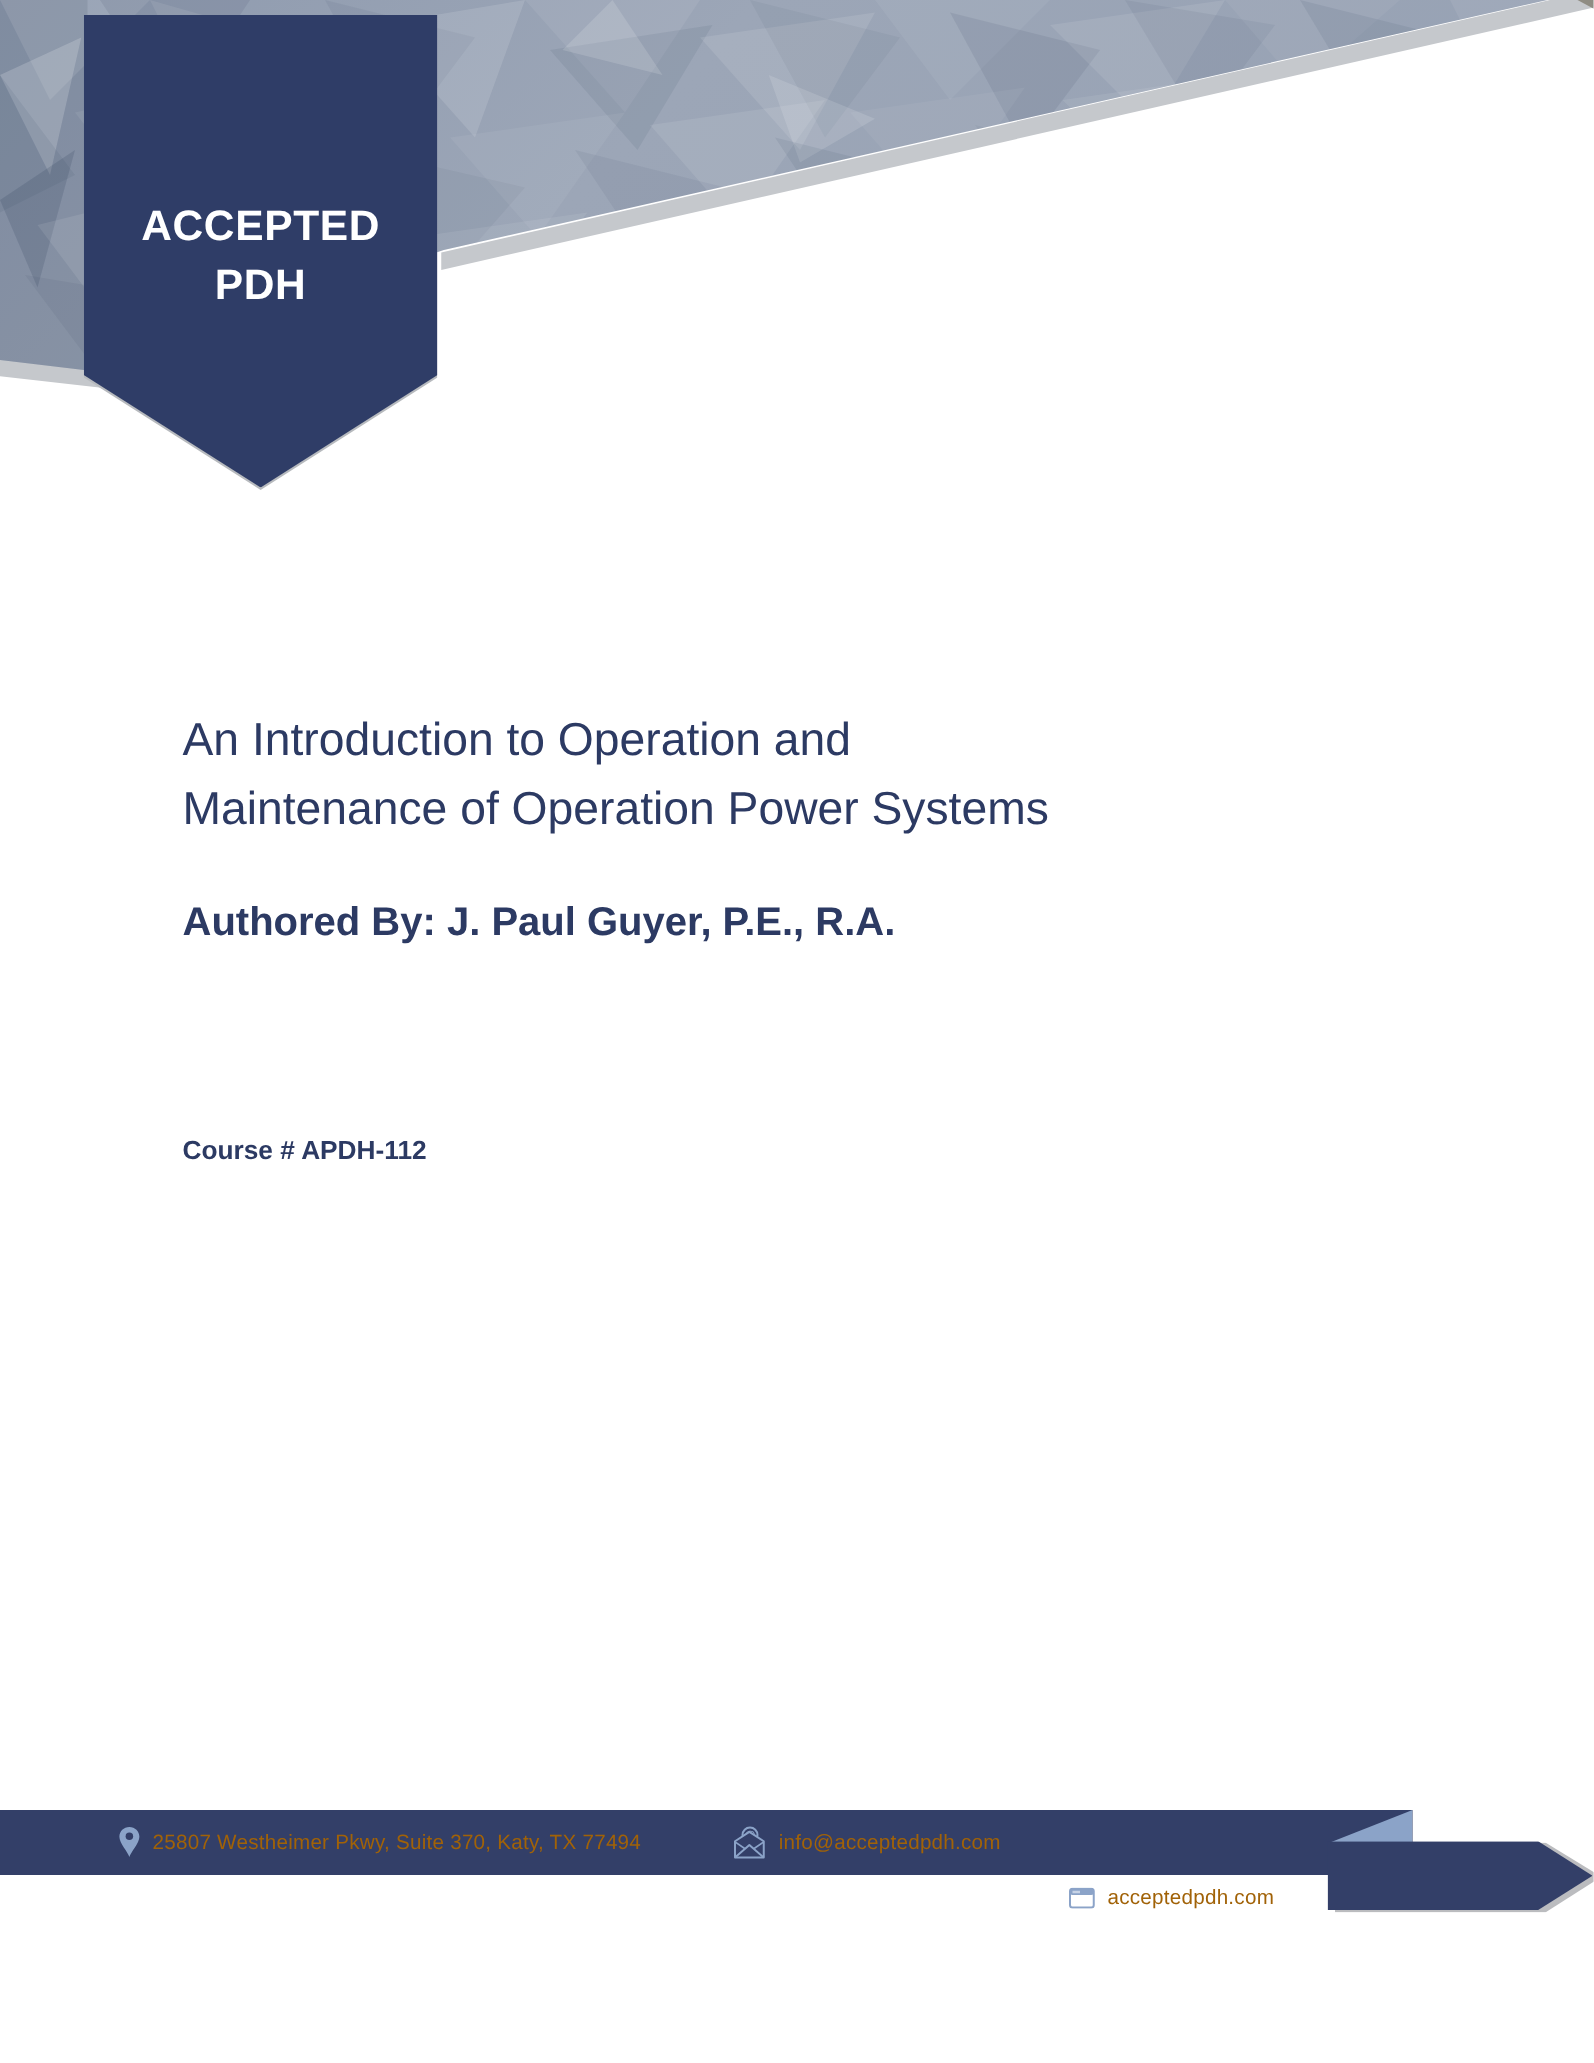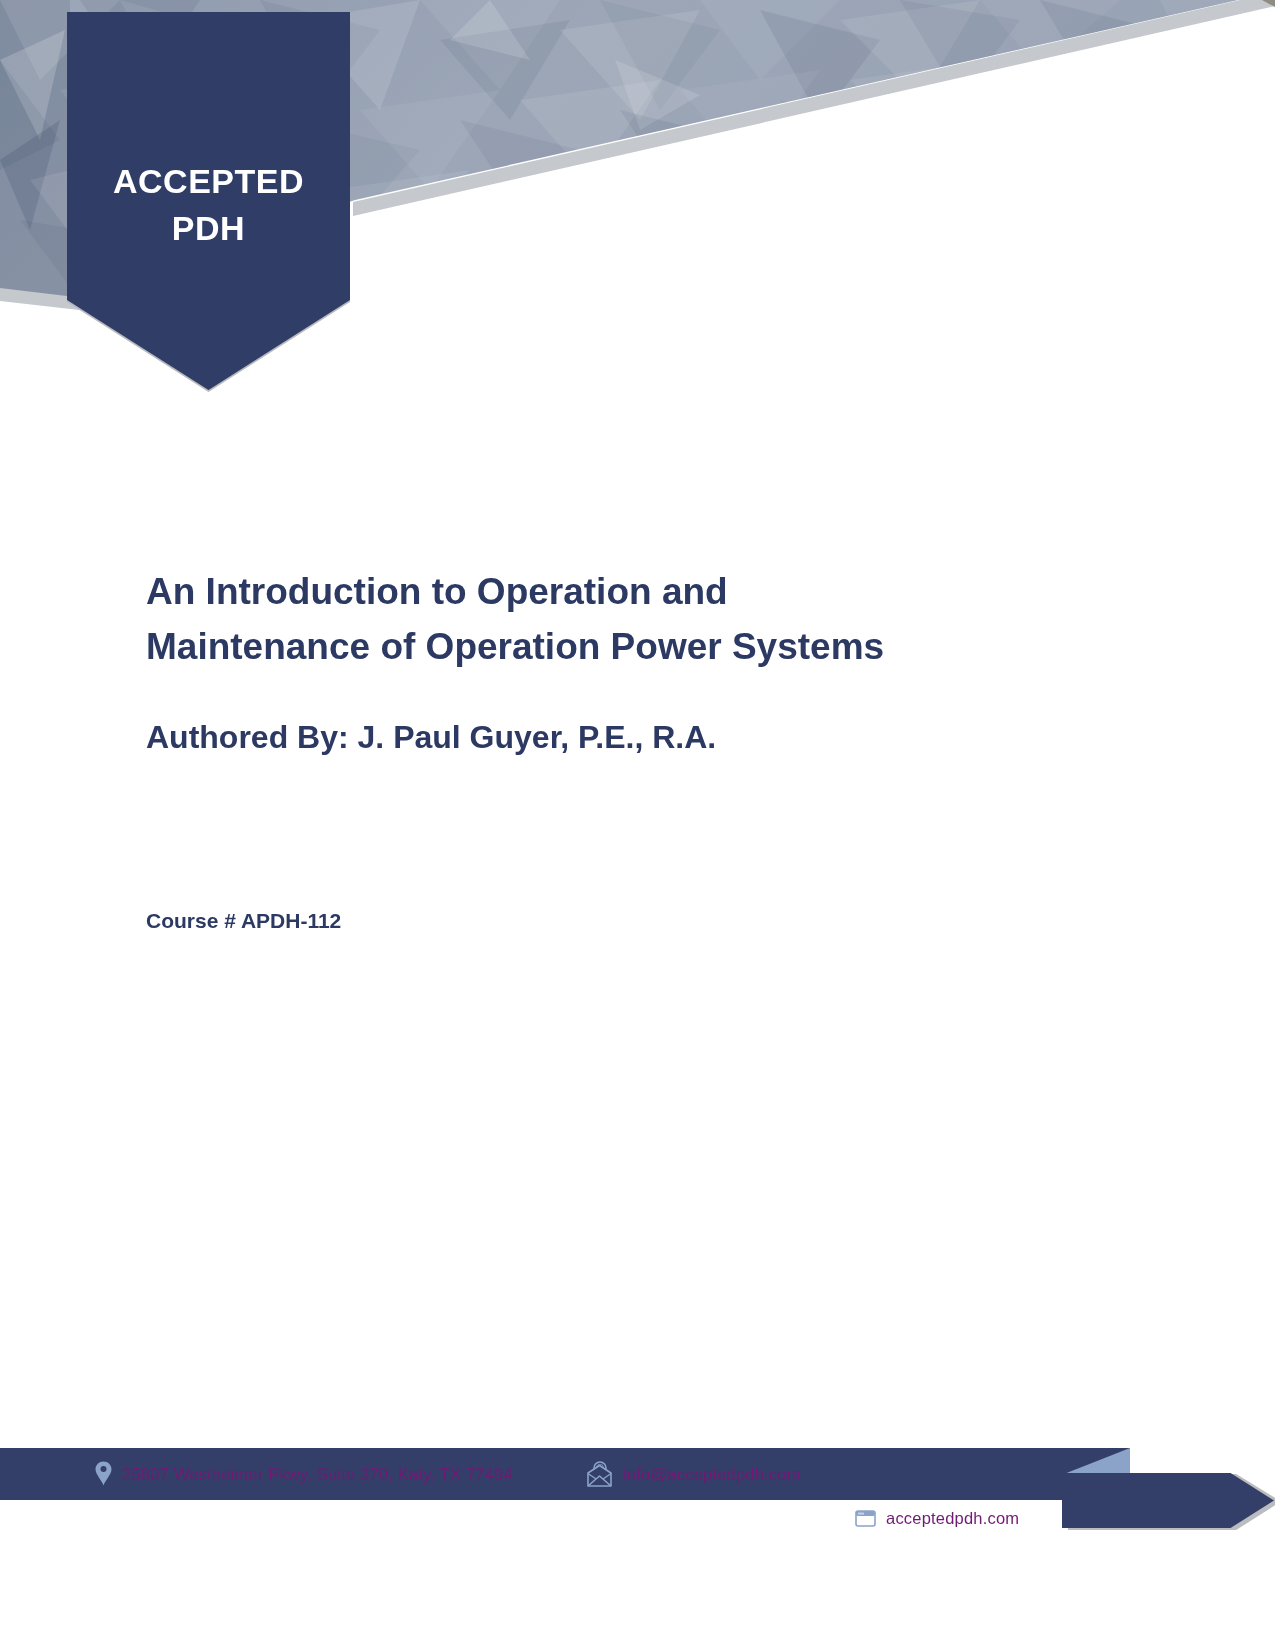--- a/index.html
+++ b/index.html
@@ -25,21 +25,21 @@
     display:flex;flex-direction:column;align-items:center;
     padding-top:146px;box-sizing:border-box;margin-top:12px;
   }
   .ribbon .line{
     color:#ffffff;font-weight:bold;font-size:34px;line-height:47px;
     letter-spacing:.5px;text-align:center;white-space:nowrap;
   }
   
   .title-block{
     position:absolute;left:146px;top:564px;
-    color:#2c3a63;font-weight:bold;font-size:37px;line-height:55px;
+    color:#2c3a63;font-weight:normal;font-size:37px;line-height:55px;
     white-space:nowrap;
   }
   .author-line{
     position:absolute;left:146px;top:720px;
     color:#2c3a63;font-weight:bold;font-size:32px;line-height:34px;
     white-space:nowrap;
   }
   .course-block{
     position:absolute;left:146px;top:899px;
     color:#2c3a63;font-weight:bold;font-size:21px;line-height:43px;
@@ -63,21 +63,21 @@
   .footer-arrow{
     position:absolute;left:1062px;top:1473px;width:212px;height:55px;
     background:#333f68;
     clip-path:polygon(0 0,79.5% 0,100% 50%,79.5% 100%,0 100%);
   }
   .footer-item{
     position:absolute;top:1448px;height:52px;
     display:flex;align-items:center;gap:10px;
     color:#eef0f4;font-size:16.5px;white-space:nowrap;letter-spacing:.2px;
   }
-  .footer-item .txt{color:#701a75;}
+  .footer-item .txt{color:#a16207;}
   .fi-address{left:95px;}
   .fi-email{left:586px;justify-content:flex-end;}
   .fi-web{left:855px;margin-top:44px;}
   .icn{display:block;}
 </style>
 </head>
 <body>
 
 <div class="page">
 

